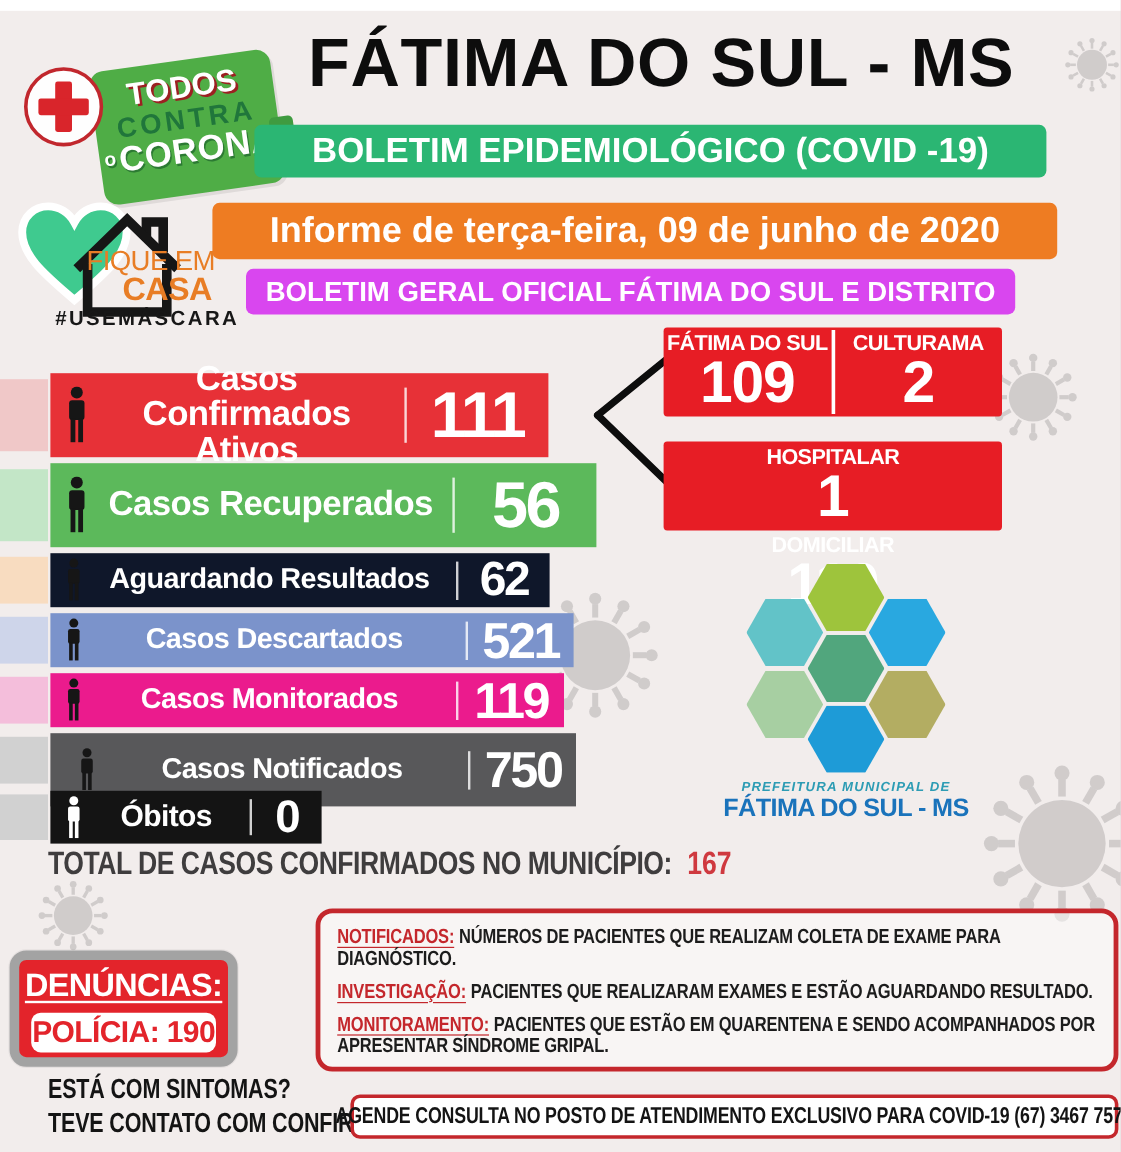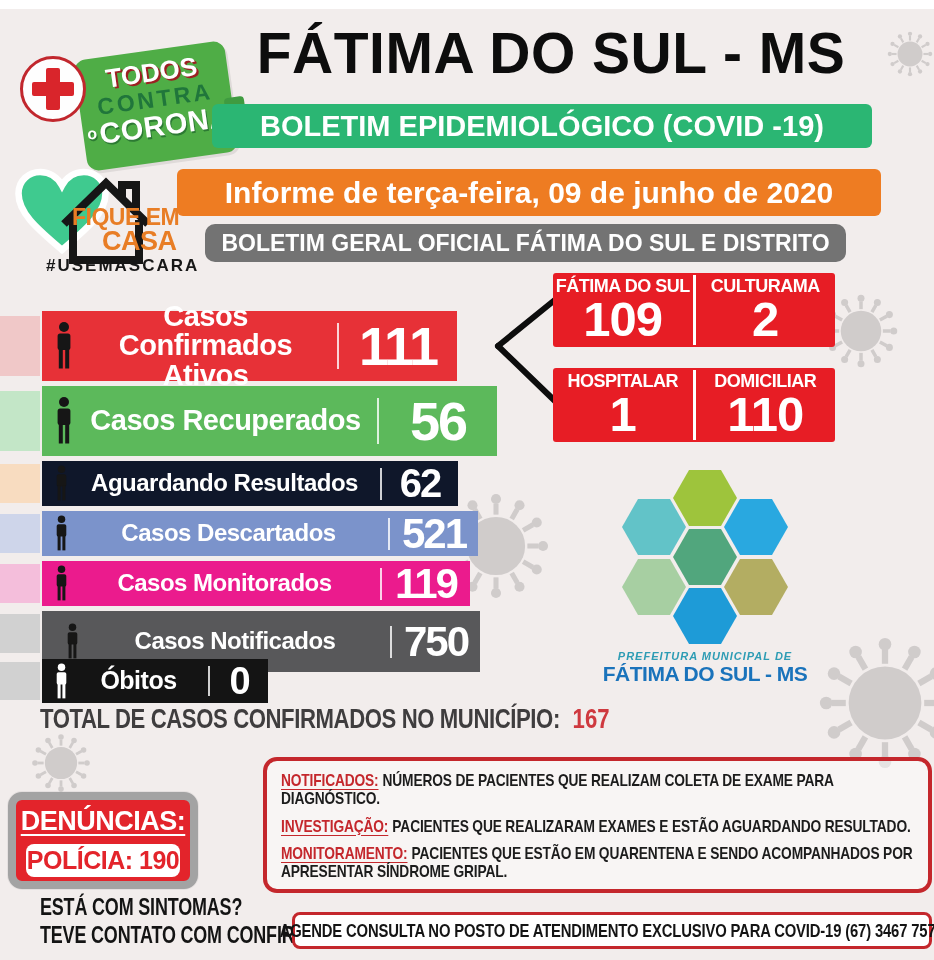--- a/index.html
+++ b/index.html
@@ -36,26 +36,26 @@
   .cross-circle {
     position:absolute; left:20px; top:56px; width:66px; height:66px;
     background:#fefefe; border:3px solid #c1272d; border-radius:50%;
   }
   .cross-circle .v { position:absolute; left:50%; top:50%; width:14px; height:42px; background:#d9252b; transform:translate(-50%,-50%); border-radius:2px;}
   .cross-circle .h { position:absolute; left:50%; top:50%; width:42px; height:14px; background:#d9252b; transform:translate(-50%,-50%); border-radius:2px;}
 
   .banner { position:absolute; color:#fff; font-weight:700; text-align:center; border-radius:6px; display:flex; align-items:center; justify-content:center; white-space:nowrap; }
   .banner-bulletin { left:212px; top:104px; width:660px; height:44px; background:#2bb673; font-size:29px; }
   .banner-date     { left:177px; top:169px; width:704px; height:47px; background:#ee7c22; font-size:30px; }
-  .banner-general  { left:205px; top:224px; width:641px; height:38px; background:#737373; font-size:23px;border-radius:10px; }
+  .banner-general  { left:205px; top:224px; width:641px; height:38px; background:#d946ef; font-size:23px; }
 
   
   .stayhome { position:absolute; left:10px; top:160px; width:190px; height:125px; }
   .stayhome svg { position:absolute; }
-  .sh-line1 { position:absolute; left:62px; top:44px; font-size:23px; font-weight:700; color:#e87d25; letter-spacing:-0.5px; }
+  .sh-line1 { position:absolute; left:62px; top:44px; font-size:23px; font-weight:400; color:#e87d25; letter-spacing:-0.5px; }
   .sh-line2 { position:absolute; left:92px; top:66px; font-size:27px; font-weight:800; color:#e87d25; letter-spacing:-0.5px; }
   .sh-tag   { position:absolute; left:36px; top:96px; font-size:17px; font-weight:700; color:#171717; letter-spacing:2px; }
 
   
   .strip { position:absolute; left:0; width:40px; }
   .s1 { top:316px; height:60px; background:#f0c8c8; }
   .s2 { top:391px; height:60px; background:#c3e6c7; }
   .s3 { top:464px; height:39px; background:#f8dcc0; }
   .s4 { top:514px; height:39px; background:#ced5ea; }
   .s5 { top:564px; height:39px; background:#f4bedb; }
@@ -86,21 +86,21 @@
   .b7 .bar-label { font-size:25px; }
   .b7 .bar-value { width:58px; font-size:38px; }
   .b7 .bar-divider { height:30px; }
   .b7 .person { color:#ffffff; }
 
   
   .connector { position:absolute; left:494px; top:292px; }
 
   
   .redbox { position:absolute; left:553px; width:282px; height:74px; background:#e71d25; border-radius:3px; display:flex; }
-  .rb1 { top:273px; } .rb2 { top:368px; }
+  .rb1 { top:273px; } .rb2 { top:368px;flex-direction:column; }
   .redbox .cell { flex:1; display:flex; flex-direction:column; align-items:center; justify-content:flex-start; color:#fff; }
   .redbox .cell-label { font-size:18px; font-weight:700; letter-spacing:-0.5px; margin-top:3px; white-space:nowrap; }
   .redbox .cell-value { font-size:49px; font-weight:700; line-height:0.92; letter-spacing:-1px; }
   .redbox .vdiv { width:3px; background:#ffffff; margin:2px 0; }
 
   
   .total-line { position:absolute; left:40px; top:704px; white-space:nowrap;
     transform:scaleX(0.82); transform-origin:0 50%; font-size:27px; font-weight:800; }
   .total-line .tl { color:#3f3d3e; letter-spacing:-0.5px; }
   .total-line .tv { color:#cf393f; margin-left:8px; }

